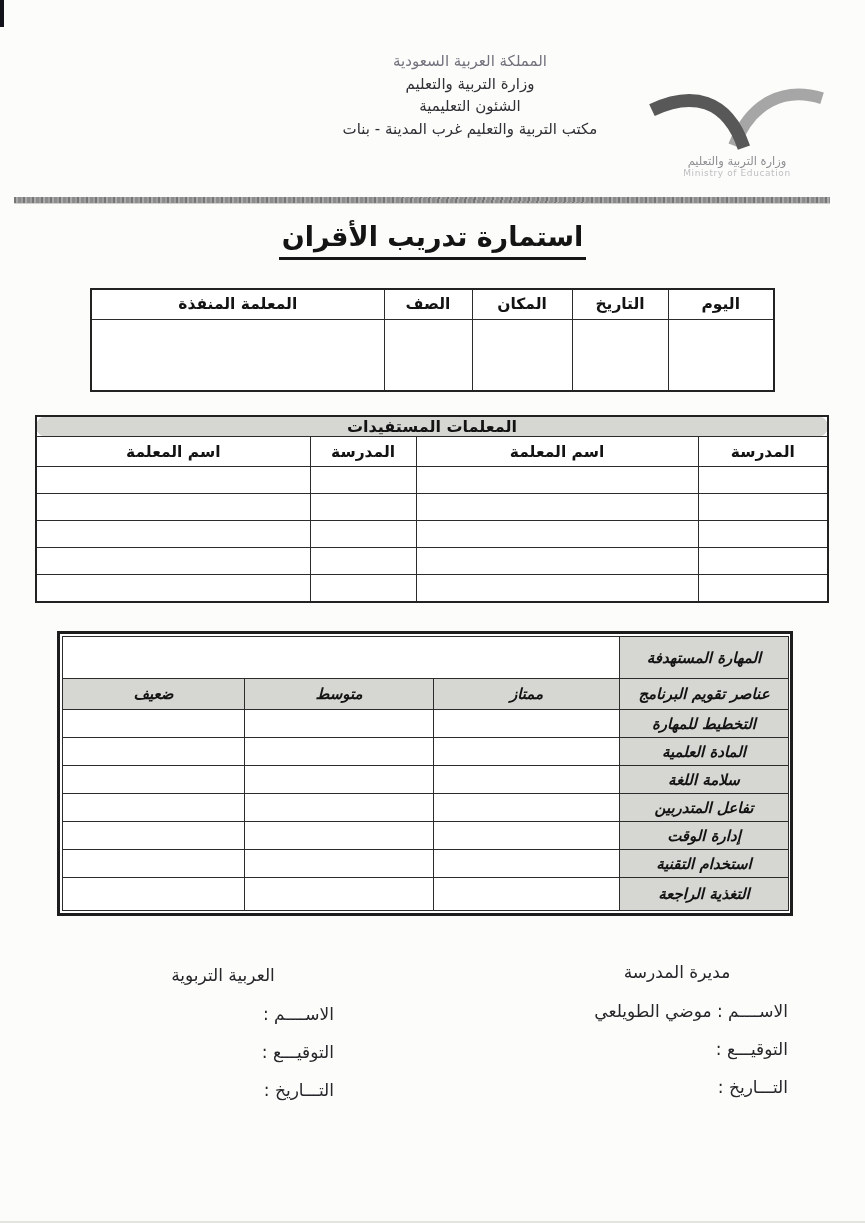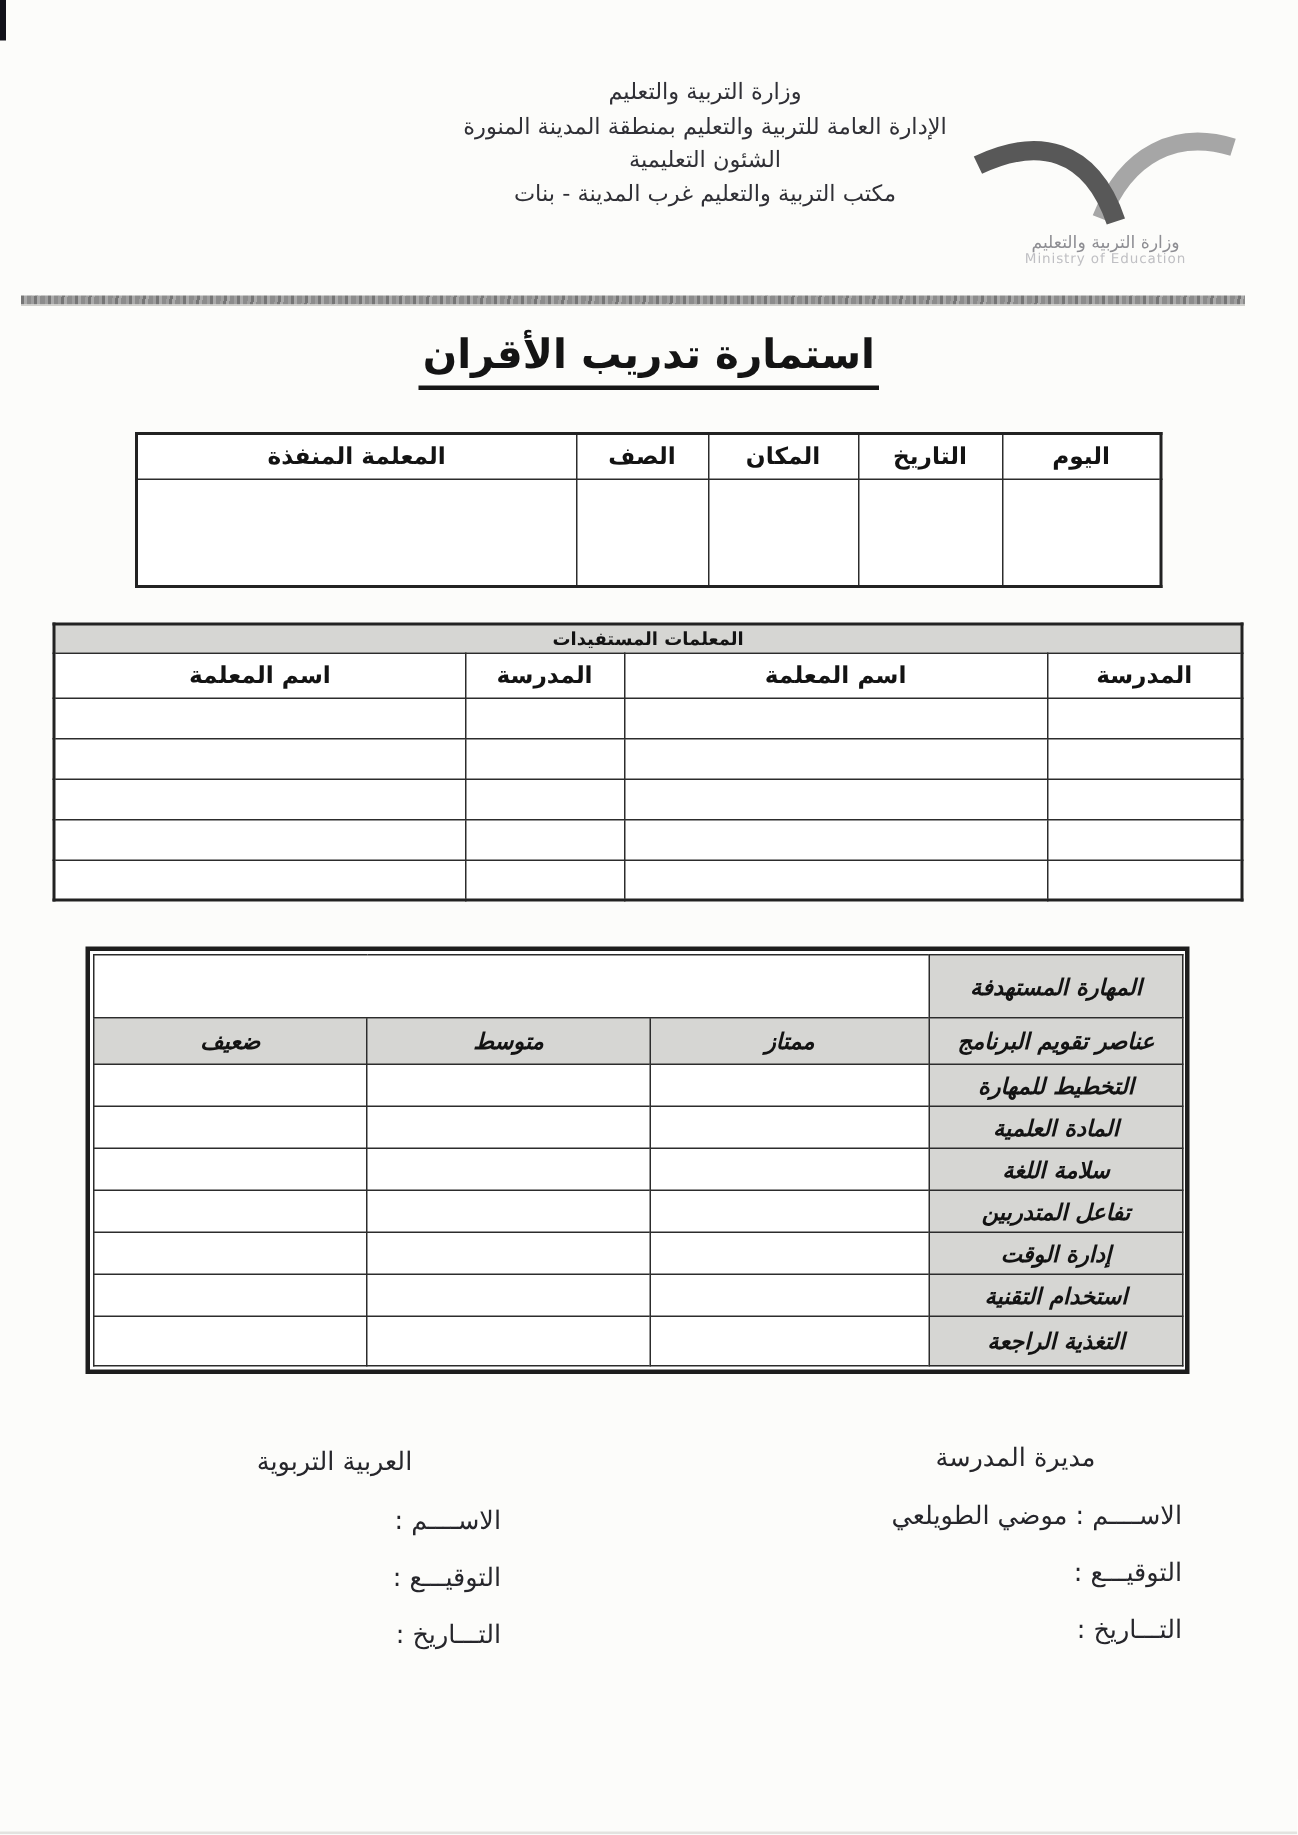--- a/index.html
+++ b/index.html
@@ -48,21 +48,21 @@
   }
   .shade { background:#d6d6d3; }
 
   
   .t1 { position:absolute; top:288px; left:90px; width:683px; border:2px solid #222; background:#fff; }
   .t1 th { height:30px;margin-top:31px; }
   .t1 td { height:72px; }
 
   
   .t2 { position:absolute; top:415px; left:35px; width:792px; border:2px solid #222; background:#fff; }
-  .t2 .trow th { height:19px; font-size:12px; }
+  .t2 .trow th { height:19px; font-size:16px;border-radius:13px; }
   .t2 .hrow th { height:30px; }
   .t2 td { height:27px; }
 
   
   .t3wrap {
     position:absolute; top:631px; left:57px; width:736px;
     border:3px solid #1d1d1d; background:#fff; padding:2px;
   }
   .t3 { width:100%; }
   .t3 td { height:28px;font-style:italic; }
@@ -80,22 +80,22 @@
   .sig .sig-row { text-align:right; margin-bottom:13px; line-height:25px; white-space:nowrap; }
 </style>
 </head>
 <body>
 
 <div class="page">
 
   <div class="corner-mark"></div>
 
   <div class="hdr">
+    <div class="l1">المملكة العربية السعودية</div>
     <div>وزارة التربية والتعليم</div>
-    <div>الإدارة العامة للتربية والتعليم بمنطقة المدينة المنورة</div>
     <div>الشئون التعليمية</div>
     <div>مكتب التربية والتعليم غرب المدينة - بنات</div>
   </div>
 
   <div class="logo">
     <svg width="178" height="66" viewBox="0 0 180 66">
       <path d="M176,12 C138,0 104,16 87,60" stroke="#a6a6a6" stroke-width="12" fill="none"></path>
       <path d="M4,24 C44,5 80,12 97,62" stroke="#585858" stroke-width="13" fill="none"></path>
     </svg>
     <div class="logo-ar">وزارة التربية والتعليم</div>

